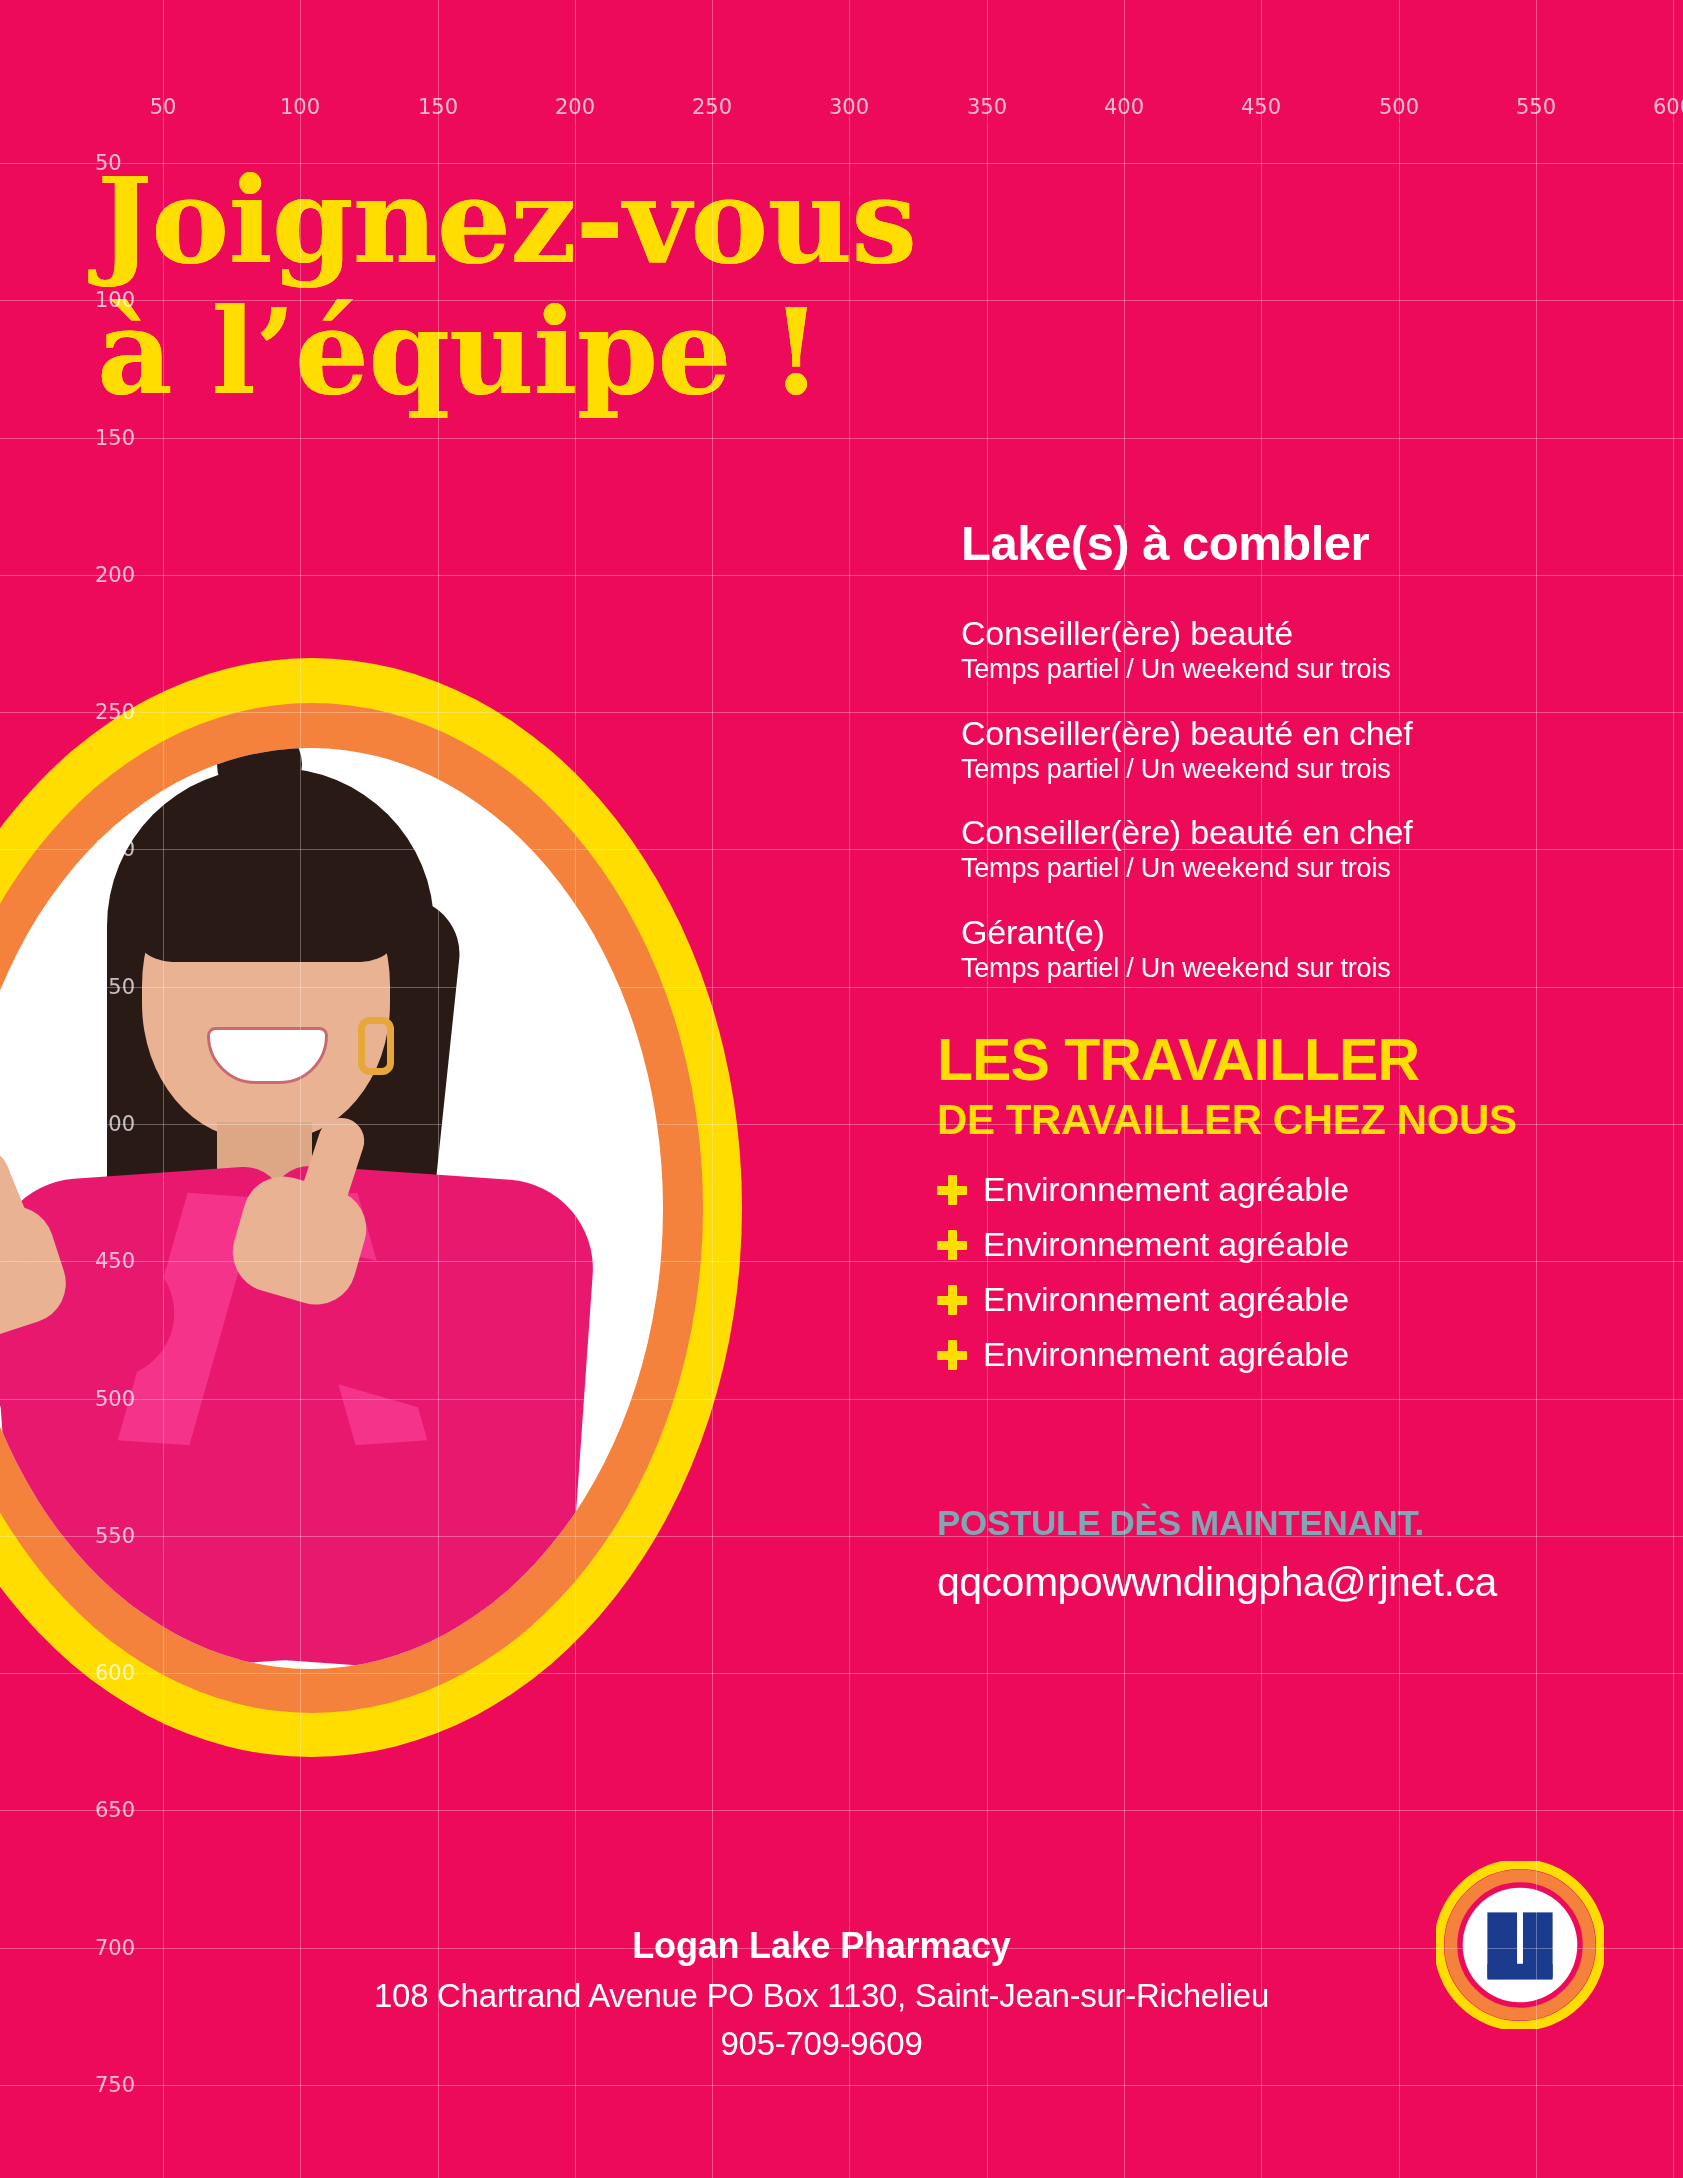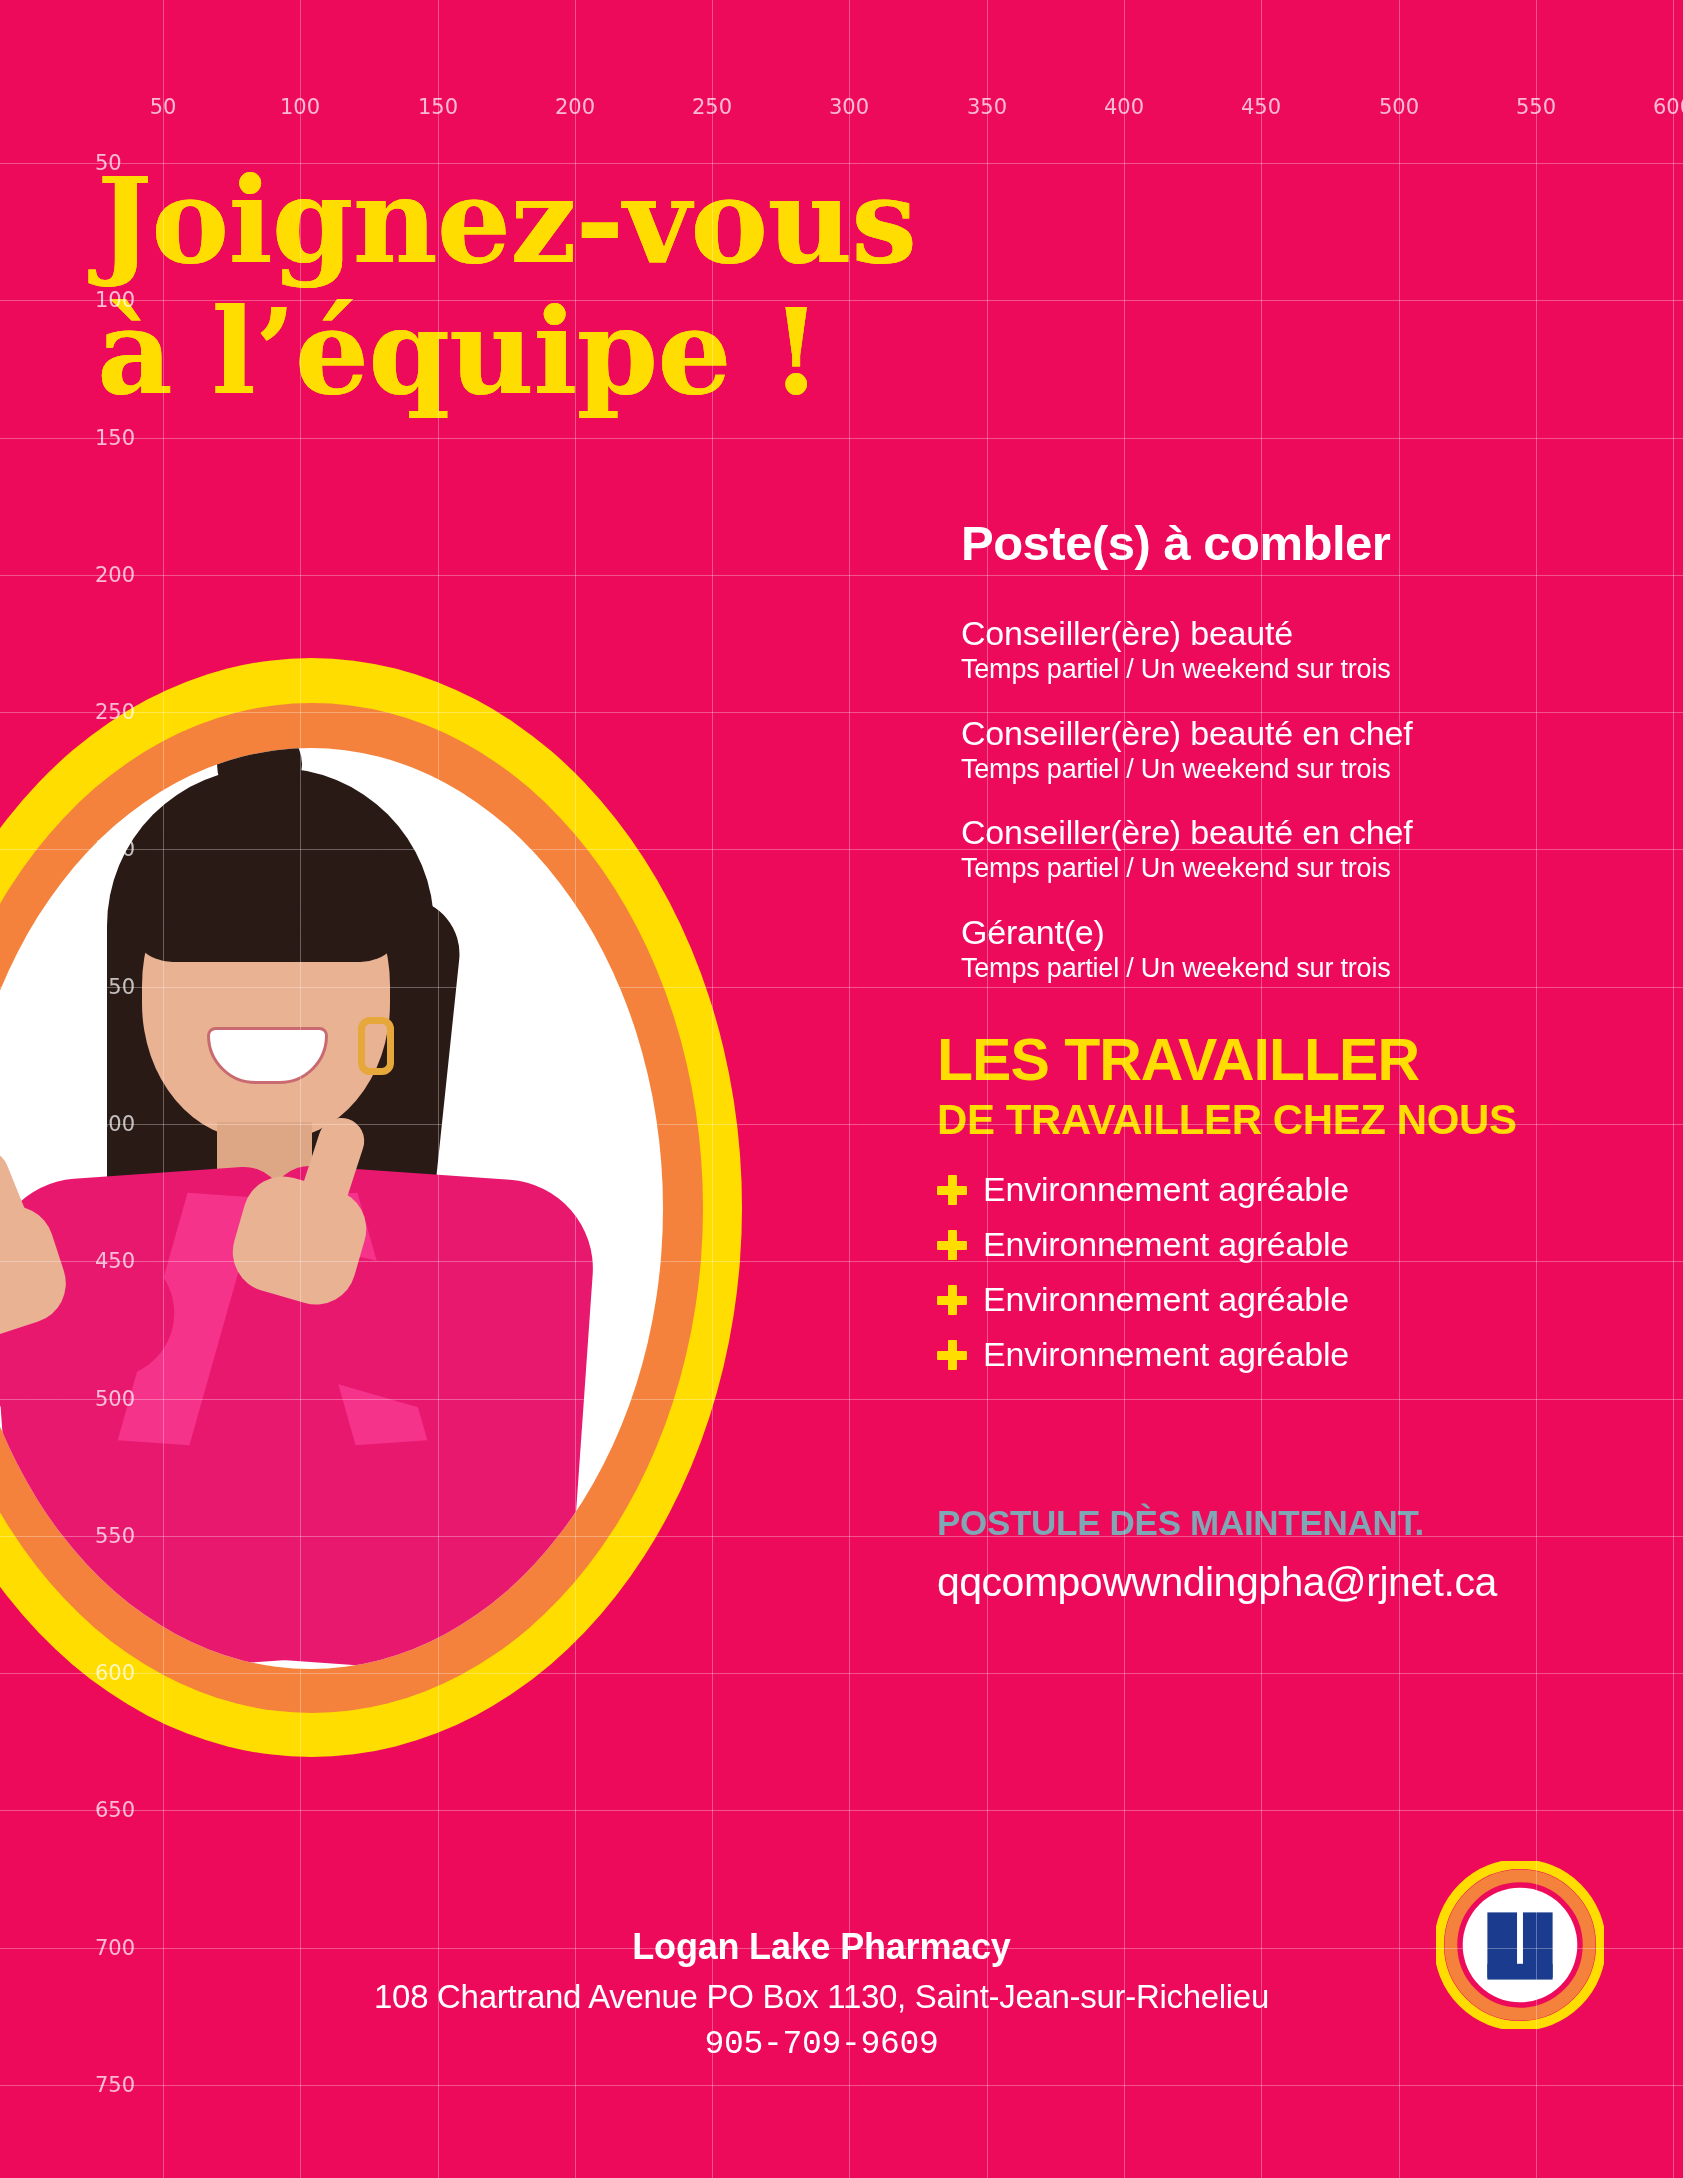--- a/index.html
+++ b/index.html
@@ -486,21 +486,21 @@
     letter-spacing: -0.2px;
   }
   .footer-address {
     font-family: "Liberation Sans", sans-serif;
     font-size: 33px;
     color: #ffffff;
     margin-top: 10px;
     letter-spacing: -0.3px;
   }
   .footer-phone {
-    font-family: Liberation Mono, monospace;
+    font-family: Liberation Sans, sans-serif;
     font-size: 33px;
     color: #ffffff;
     margin-top: 10px;
     letter-spacing: -0.3px;
   }
 
   
   .logo {
     position: absolute;
     right: 79px;
@@ -548,21 +548,21 @@
     </div>
   </div>
 
   <h1 class="headline">
     <span class="l1">Joignez-vous</span>
     <span class="l2">à l’équipe !</span>
   </h1>
 
   <div class="right-col">
 
-    <div class="section-title">Poste(s) à combler</div>
+    <div class="section-title">Lake(s) à combler</div>
 
     <ul class="job-list">
       <li class="job-item">
         <div class="job-title">Conseiller(ère) beauté</div>
         <div class="job-sub">Temps partiel / Un weekend sur trois</div>
       </li>
       <li class="job-item">
         <div class="job-title">Conseiller(ère) beauté en chef</div>
         <div class="job-sub">Temps partiel / Un weekend sur trois</div>
       </li>

